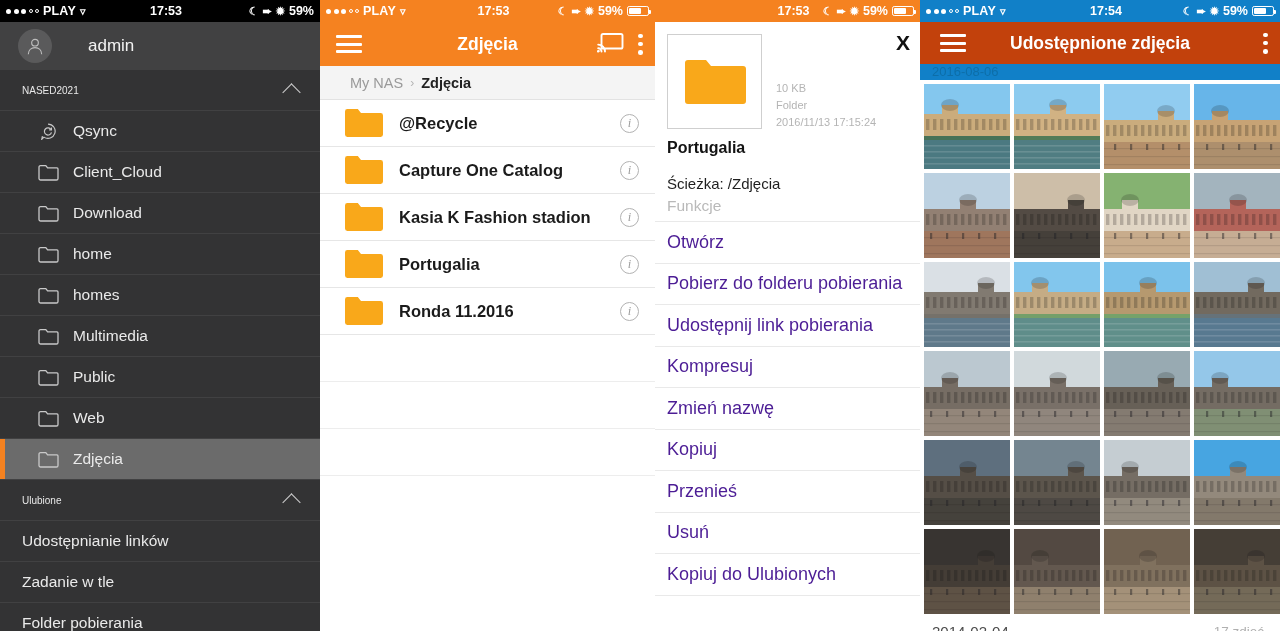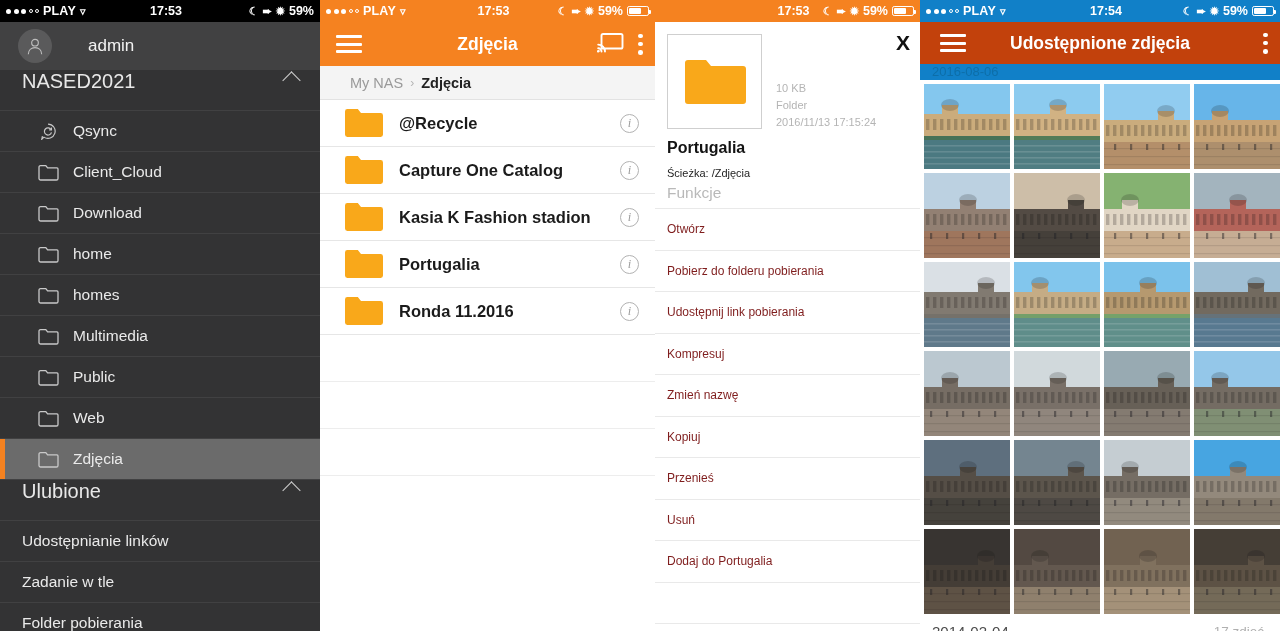--- a/index.html
+++ b/index.html
@@ -36,22 +36,22 @@
   .p1 { width: 320px; height: 631px; background: #333334; position: relative;
         display: flex; flex-direction: column; flex: none; overflow: hidden; }
   .p1 .statusbar { background: #000; }
   .acct { height: 48px; background: #414142; display: flex; align-items: center;
           padding: 0 0 0 18px; gap: 16px; flex: none; }
   .avatar { width: 34px; height: 34px; border-radius: 50%; background: #5a5a5b;
             display: flex; align-items: center; justify-content: center; }
   .avatar svg { width: 20px; height: 20px; }
   .acct-name { color: #f2f2f2; font-size: 17px; margin-left: 20px; }
   .grp {
-    height: 41px; display: flex; justify-content: space-between;
-    padding: 0 22px 0 22px; color: #e8e8e8; font-size: 20px;
+    height: 41px; display: flex; align-items: center; justify-content: space-between;
+    padding: 0 22px 0 22px; color: #e8e8e8; font-size: 10px;
     border-bottom: 1px solid #414142; flex: none;
   }
   .chev { width: 13px; height: 13px; border-left: 1.6px solid #d0d0d0;
           border-top: 1.6px solid #d0d0d0; transform: rotate(45deg); margin-top: 4px; }
   .nav {
     height: 41px; display: flex; align-items: center; gap: 14px;
     padding-left: 38px; color: #eaeaea; font-size: 15.5px;
     border-bottom: 1px solid #414142; position: relative; flex: none;
   }
   .nav .ico { width: 21px; height: 17px; flex: none; display: block; }
@@ -109,25 +109,25 @@
   .p3 .statusbar { background: #f58220; }
   .info-head { padding: 12px 14px 0 12px; display: flex; gap: 14px; position: relative; flex: none; }
   .thumb { width: 95px; height: 95px; border: 1px solid #cfcfcf; background: #fff;
            display: flex; align-items: center; justify-content: center; flex: none; }
   .thumb svg { width: 62px; height: 46px; }
   .meta { padding-top: 46px; font-size: 11px; color: #b4b4b4; line-height: 1.55; }
   .closeX { position: absolute; right: 10px; top: 10px; font-size: 21px;
             color: #111; font-weight: bold; line-height: 1; }
   .title-blk { padding: 8px 0 0 12px; flex: none; }
   .f-title { font-size: 16px; font-weight: bold; color: #131313; }
-  .f-path { font-size: 11px; color: #1e1e1e; margin-top: 10px; }
+  .f-path { font-size: 15px; color: #1e1e1e; margin-top: 18px; }
   .f-funcs { font-size: 15.5px; color: #b9b9b9; margin-top: 5px; padding-bottom: 6px; }
   .act {
     height: 41.5px; display: flex; align-items: center; padding-left: 12px;
-    font-size: 12px; color: #7f1d1d; border-top: 1px solid #e9e9e9; flex: none;
+    font-size: 18px; color: #4c1d95; border-top: 1px solid #e9e9e9; flex: none;
   }
   .act-tail { border-top: 1px solid #e9e9e9; flex: 1; }
   .act-tail .s { height: 41.5px; border-bottom: 1px solid #e9e9e9; }
 
   
   .p4 { width: 360px; height: 631px; background: #fff; position: relative;
         display: flex; flex-direction: column; flex: none; overflow: hidden; }
   .p4 .statusbar { background: #1180c8; }
   .bar-blue {
     height: 42px; background: #c2410c; display: flex; align-items: center;
@@ -419,21 +419,21 @@
         <div class="act">
           <span>Kopiuj</span>
         </div>
         <div class="act">
           <span>Przenieś</span>
         </div>
         <div class="act">
           <span>Usuń</span>
         </div>
         <div class="act">
-          <span>Dodaj do Portugalia</span>
+          <span>Kopiuj do Ulubionych</span>
         </div>
       </div>
     <div class="act-tail">
         <div class="s"></div>
       </div>
   </div>
 
   <div class="p4">
 
     <div class="statusbar">

